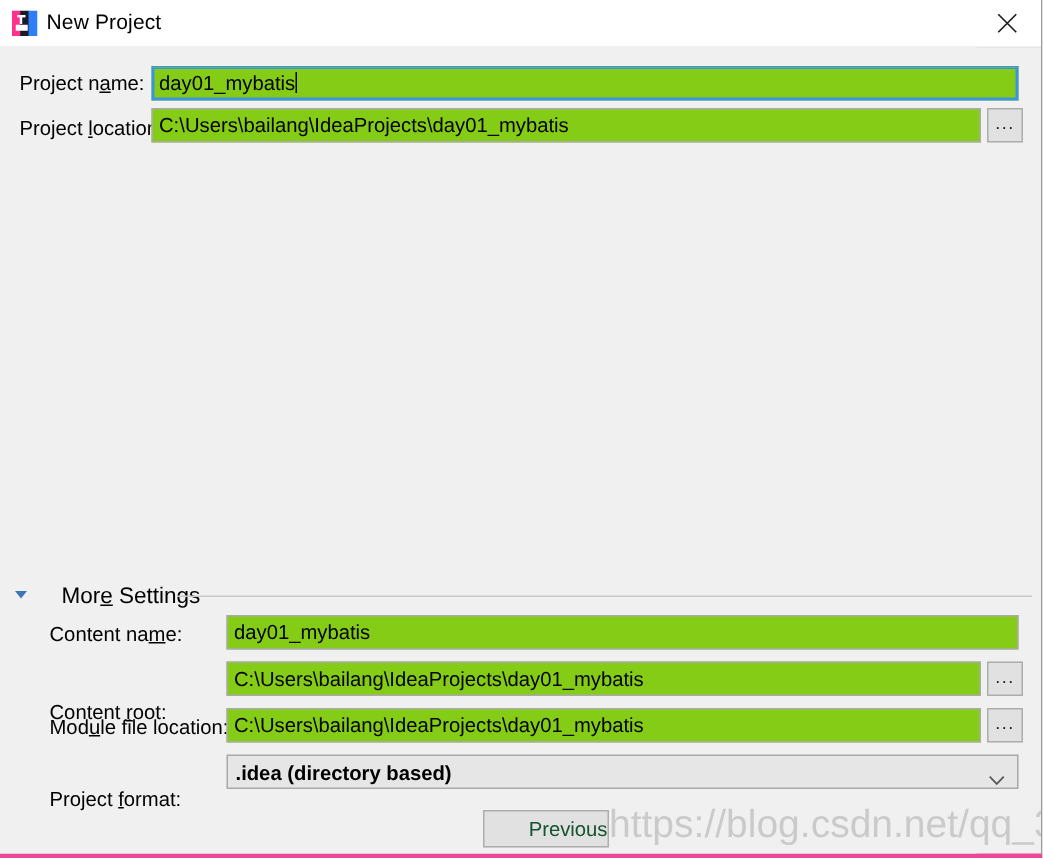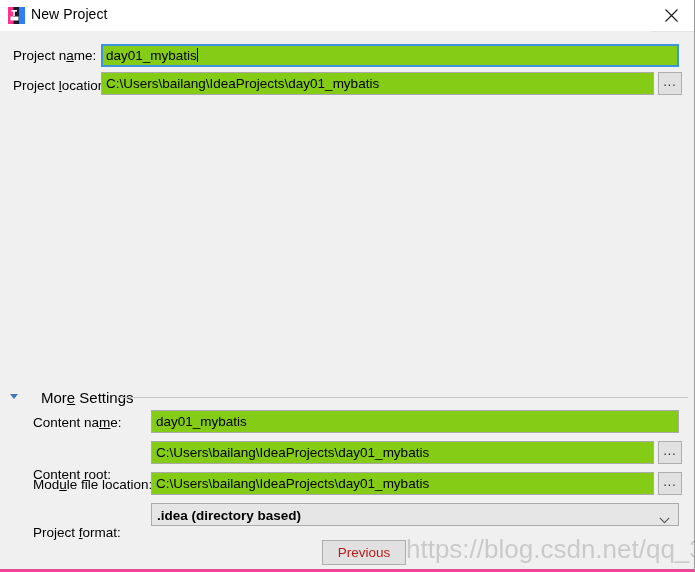--- a/index.html
+++ b/index.html
@@ -170,22 +170,22 @@
 
   
   .btn {
     position: absolute;
     box-sizing: border-box;
     height: 25px;
     background: #e1e1e1;
     border: 1px solid #adadad;
     font-family: "Liberation Sans", sans-serif;
     font-size: 13.5px;
-    color: #b91c1c;
-    text-align: center;
+    color: #14532d;
+    text-align: right;
     line-height: 23px;
     cursor: default;
     white-space: nowrap;
   }
   .btn.default {
     border: 2px solid #0078d7;
     line-height: 21px;
   }
 
   

